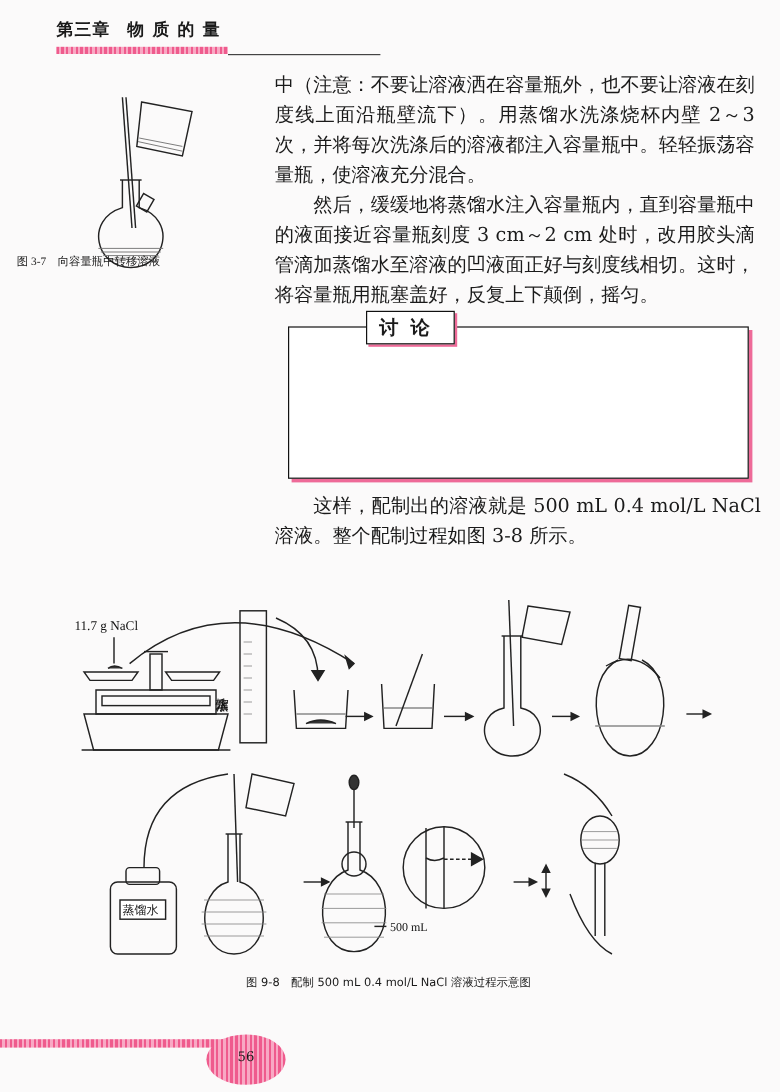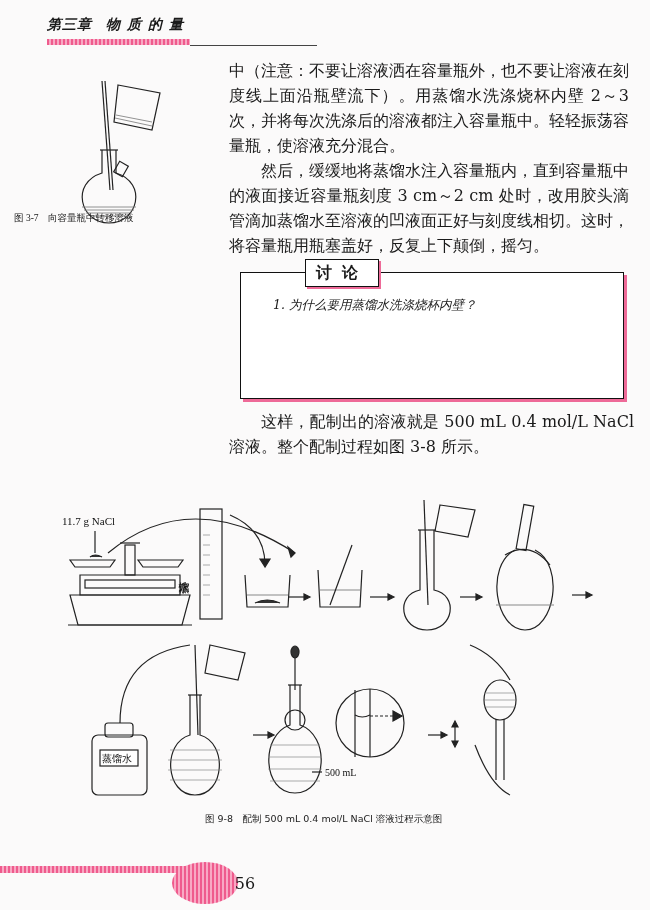--- a/index.html
+++ b/index.html
@@ -1,40 +1,40 @@
 <!DOCTYPE html>
 <html><head>
 <meta charset="utf-8">
 <style>
   html,body{margin:0;padding:0;}
   body{width:650px;height:910px;background:#fbfafa;position:relative;overflow:hidden;
        font-family:"DejaVu Serif","Liberation Serif",serif;color:#1a1a1a;}
   .abs{position:absolute;}
   .stripe{background:repeating-linear-gradient(90deg,#ef5b8d 0 2px,#f8a9c4 2px 4px);}
   #chapter{left:47px;top:16px;font-family:"DejaVu Sans","Liberation Sans",sans-serif;
-           font-weight:bold;font-size:14px;letter-spacing:1px;font-style:italic;}
+           font-weight:bold;font-size:14px;letter-spacing:1px;}
   #chapter .t{margin-left:14px;letter-spacing:7px;}
   #hstripe{left:47px;top:39px;width:143px;height:6px;}
   #hline{left:190px;top:45px;width:127px;height:1px;background:#444;}
   .body-text{font-size:16px;line-height:25px;text-align:justify;}
   #p1{left:229px;top:58px;width:400px;}
   #p2{left:229px;top:158px;width:400px;}
   .indent{text-indent:2em;}
   #fig37cap{left:14px;top:212px;font-size:9.5px;font-family:Liberation Serif, serif;}
   #disc{left:240px;top:272px;width:382px;height:125px;border:1.5px solid #111;background:#fff;
         box-shadow:3px 3px 0 #ee6a98;}
   #disc-title{left:305px;top:259px;width:72px;height:26px;border:1.5px solid #111;background:#fff;
         box-shadow:2px 2px 0 #ee6a98;font-family:"DejaVu Sans","Liberation Sans",sans-serif;
         font-weight:bold;font-size:16px;text-align:left;line-height:26px;letter-spacing:10px;text-indent:10px;}
   #disc-qs{left:248px;top:292px;width:368px;font-size:12.5px;line-height:25px;font-style:italic;}
   #p3{left:229px;top:409px;width:405px;}
   #fig38cap{left:205px;top:813px;font-size:9.5px;font-family:"DejaVu Sans","Liberation Sans",sans-serif;}
   #fstripe{left:0;top:866px;width:200px;height:7px;}
   #pagebubble{left:172px;top:862px;width:66px;height:42px;border-radius:50%;}
-  #pagenum{left:172px;top:874px;width:66px;text-align:center;font-size:16px;padding-left:40px;}
+  #pagenum{left:172px;top:874px;width:66px;text-align:center;font-size:11px;}
   svg text{font-family:"Liberation Serif",serif;}
 </style>
 </head>
 <body>
 
 <div id="chapter" class="abs">
   <span>第三章</span><span class="t">物质的量</span>
 </div>
 <div id="hstripe" class="abs stripe"></div>
 <div id="hline" class="abs"></div>
@@ -62,21 +62,20 @@
   </g>
 </svg>
 <div id="fig37cap" class="abs">图 3-7　向容量瓶中转移溶液</div>
 
 <div id="p1" class="abs body-text">中（注意：不要让溶液洒在容量瓶外，也不要让溶液在刻度线上面沿瓶壁流下）。用蒸馏水洗涤烧杯内壁 2～3 次，并将每次洗涤后的溶液都注入容量瓶中。轻轻振荡容量瓶，使溶液充分混合。</div>
 <div id="p2" class="abs body-text indent">然后，缓缓地将蒸馏水注入容量瓶内，直到容量瓶中的液面接近容量瓶刻度 3 cm～2 cm 处时，改用胶头滴管滴加蒸馏水至溶液的凹液面正好与刻度线相切。这时，将容量瓶用瓶塞盖好，反复上下颠倒，摇匀。</div>
 
 <div id="disc" class="abs"></div>
 <div id="disc-title" class="abs">讨论</div>
 <div id="disc-qs" class="abs">
-  <div class="indent">1. 为什么要用蒸馏水洗涤烧杯内壁？</div>
 </div>
 
 <div id="p3" class="abs body-text indent">这样，配制出的溶液就是 500 mL 0.4 mol/L NaCl 溶液。整个配制过程如图 3-8 所示。</div>
 
 <svg class="abs" style="left:50px;top:495px" width="560" height="315" viewBox="0 0 560 315" fill="none" stroke="#222" stroke-width="1.2">
 
   <g>
     <path d="M20 65 L65 65 L60 72 L25 72 Z"></path>
     <path d="M88 65 L133 65 L128 72 L93 72 Z"></path>
     <rect x="75" y="50" width="10" height="30"></rect>

